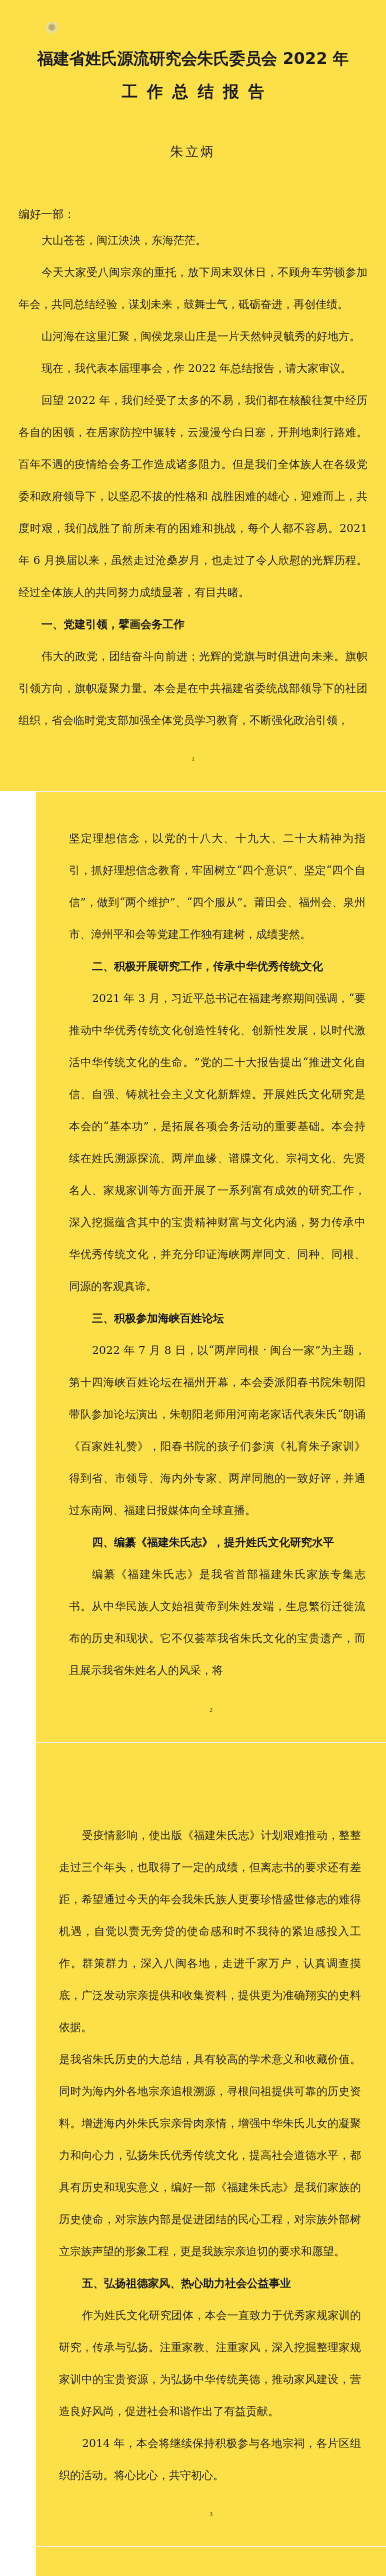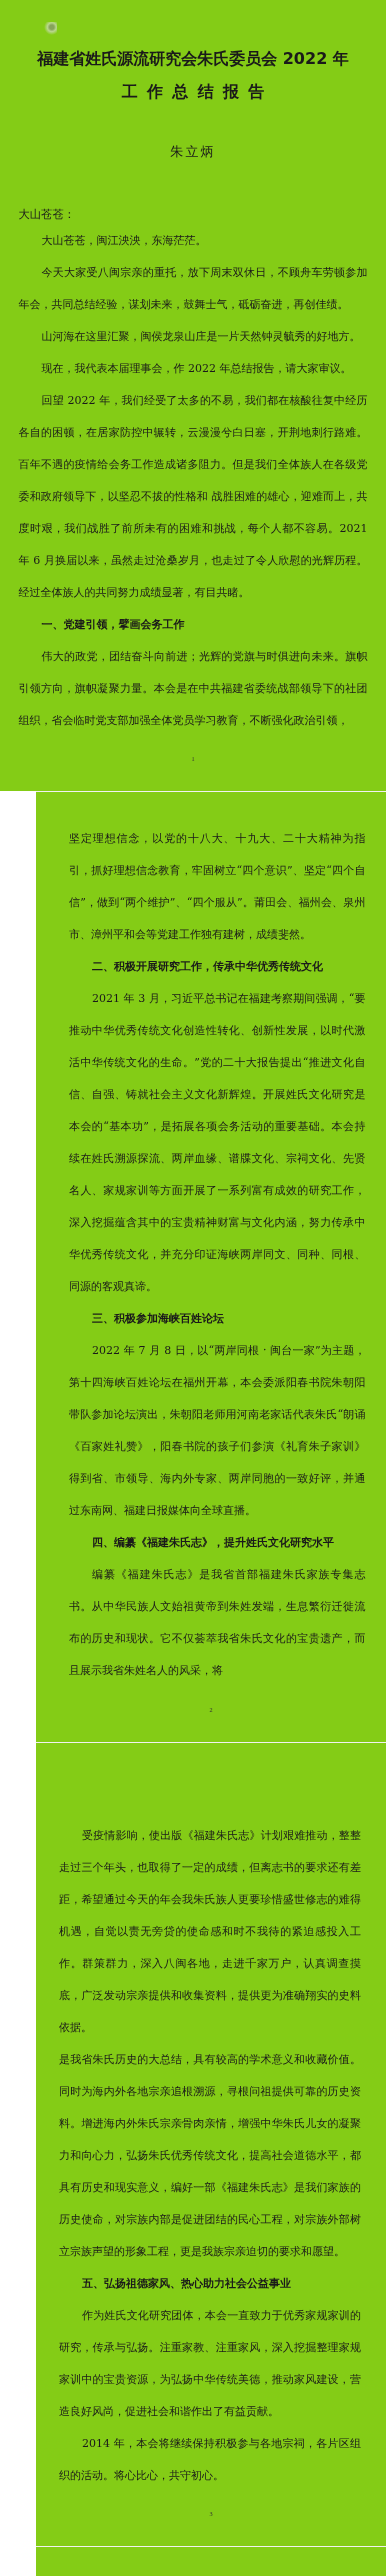--- a/index.html
+++ b/index.html
@@ -1,18 +1,18 @@
 <!DOCTYPE html>
 <html style="font-size:8.2px"><head>
 <meta charset="utf-8">
 <style>
   html, body { margin: 0; padding: 0; background: #ffffff; }
   body { width: 386px; font-family: "DejaVu Serif", "Liberation Serif", serif; color: #1a1a1a; }
   .doc { width: 386px; }
-  .page { position: relative; background: #84cc16; box-sizing: border-box; }
+  .page { position: relative; background: #fde047; box-sizing: border-box; }
   .page + .page { border-top: 0.5px solid #f1f1f1; margin-left: 36px; }
   .title-block { padding-top: 44px; text-align: center; }
   .title-line1 { font-size: 16px; font-weight: bold; letter-spacing: 0px; margin: 0; line-height: 29px; font-family: "DejaVu Sans", "Liberation Sans", sans-serif; }
   .title-line2 { font-size: 16px; font-weight: bold; letter-spacing: 9.3px; margin: 4.1px 0 0 9.3px; line-height: 29px; font-family: "DejaVu Sans", "Liberation Sans", sans-serif; }
   .author { font-size: 13px; margin-top: 37px; text-align: center; letter-spacing: 2.1px; font-family: Liberation Mono, monospace; }
   .salutation { font-size: 11.3px; margin: 46px 0 0 18.5px; line-height: 15.5px; }
   .content { padding: 0 18.5px 0 18.5px; }
   .p { font-size: 11px; line-height: 32px; margin: 0; text-indent: 23px; text-align: justify; }
   .p.noindent { text-indent: 0; }
   .h { font-size: 11px; line-height: 32px; margin: 0; padding-left: 23px; font-weight: bold; font-family: "DejaVu Sans", "Liberation Sans", sans-serif; }
@@ -29,21 +29,21 @@
 
 <div class="doc">
 
   <section class="page p1">
     <div class="corner-mark"></div>
     <div class="title-block">
       <h1 class="title-line1">福建省姓氏源流研究会朱氏委员会 2022 年</h1>
       <h2 class="title-line2">工作总结报告</h2>
       <div class="author">朱立炳</div>
     </div>
-    <div class="salutation">大山苍苍：</div>
+    <div class="salutation">编好一部：</div>
     <div class="content">
         <p class="p">大山苍苍，闽江泱泱，东海茫茫。</p>
         <p class="p">今天大家受八闽宗亲的重托，放下周末双休日，不顾舟车劳顿参加年会，共同总结经验，谋划未来，鼓舞士气，砥砺奋进，再创佳绩。</p>
         <p class="p">山河海在这里汇聚，闽侯龙泉山庄是一片天然钟灵毓秀的好地方。</p>
         <p class="p">现在，我代表本届理事会，作 2022 年总结报告，请大家审议。</p>
         <p class="p">回望 2022 年，我们经受了太多的不易，我们都在核酸往复中经历各自的困顿，在居家防控中辗转，云漫漫兮白日塞，开荆地刺行路难。百年不遇的疫情给会务工作造成诸多阻力。但是我们全体族人在各级党委和政府领导下，以坚忍不拔的性格和 战胜困难的雄心，迎难而上，共度时艰，我们战胜了前所未有的困难和挑战，每个人都不容易。2021 年 6 月换届以来，虽然走过沧桑岁月，也走过了令人欣慰的光辉历程。经过全体族人的共同努力成绩显著，有目共睹。</p>
         <h3 class="h">一、党建引领，擘画会务工作</h3>
         <p class="p">伟大的政党，团结奋斗向前进；光辉的党旗与时俱进向未来。旗帜引领方向，旗帜凝聚力量。本会是在中共福建省委统战部领导下的社团组织，省会临时党支部加强全体党员学习教育，不断强化政治引领，</p>
       </div>
     <div class="page-num">1</div>

